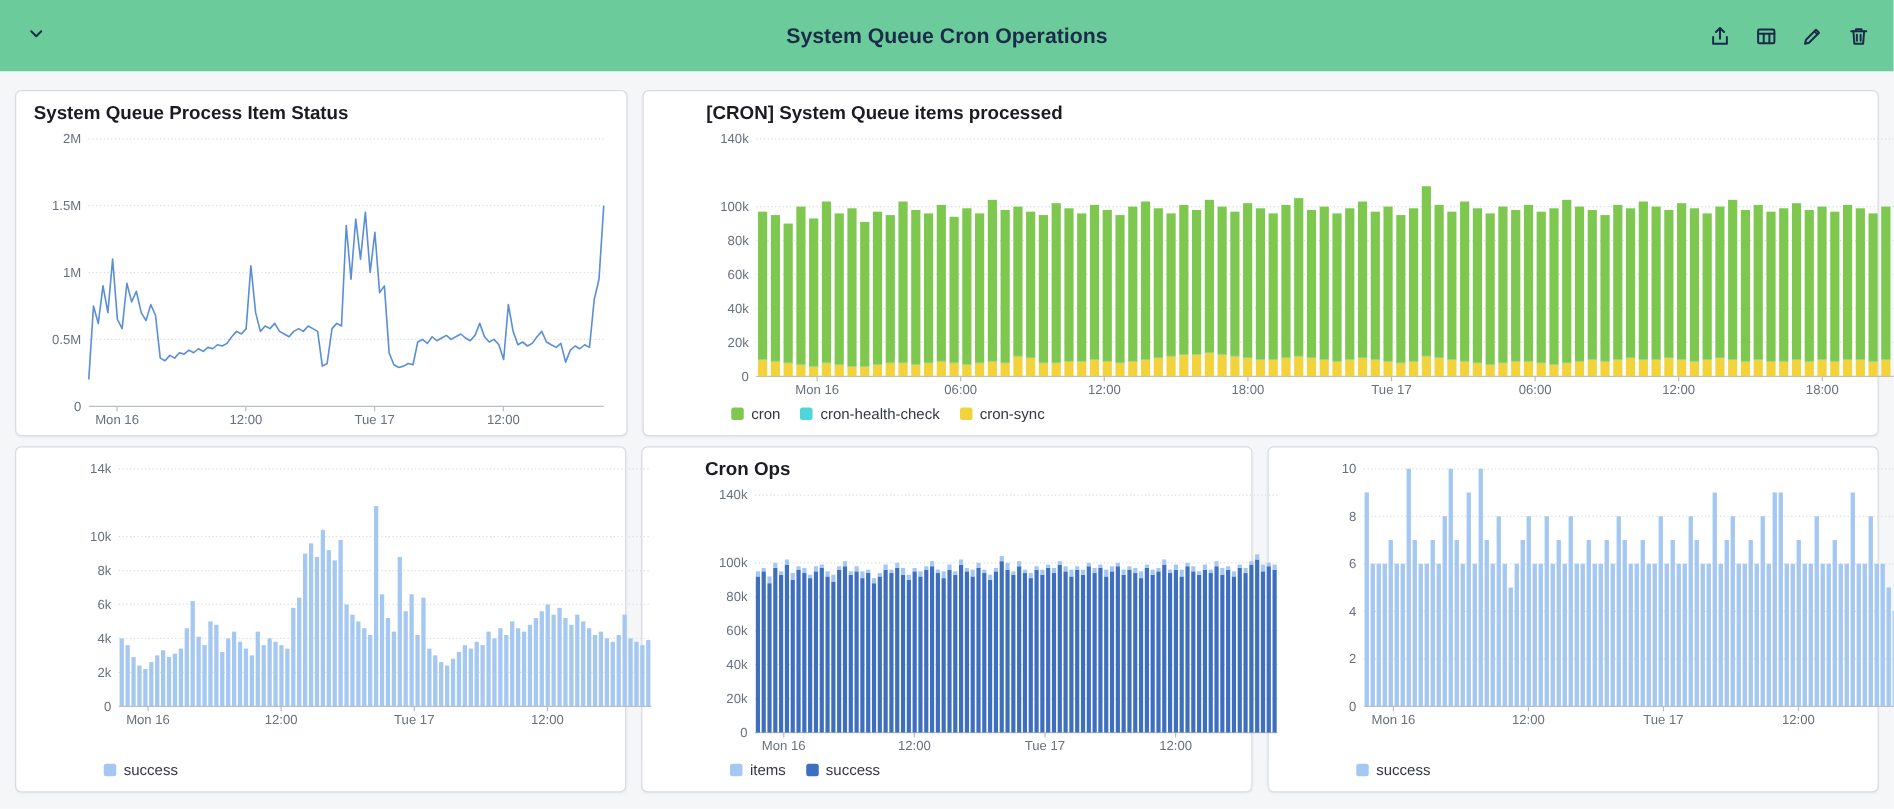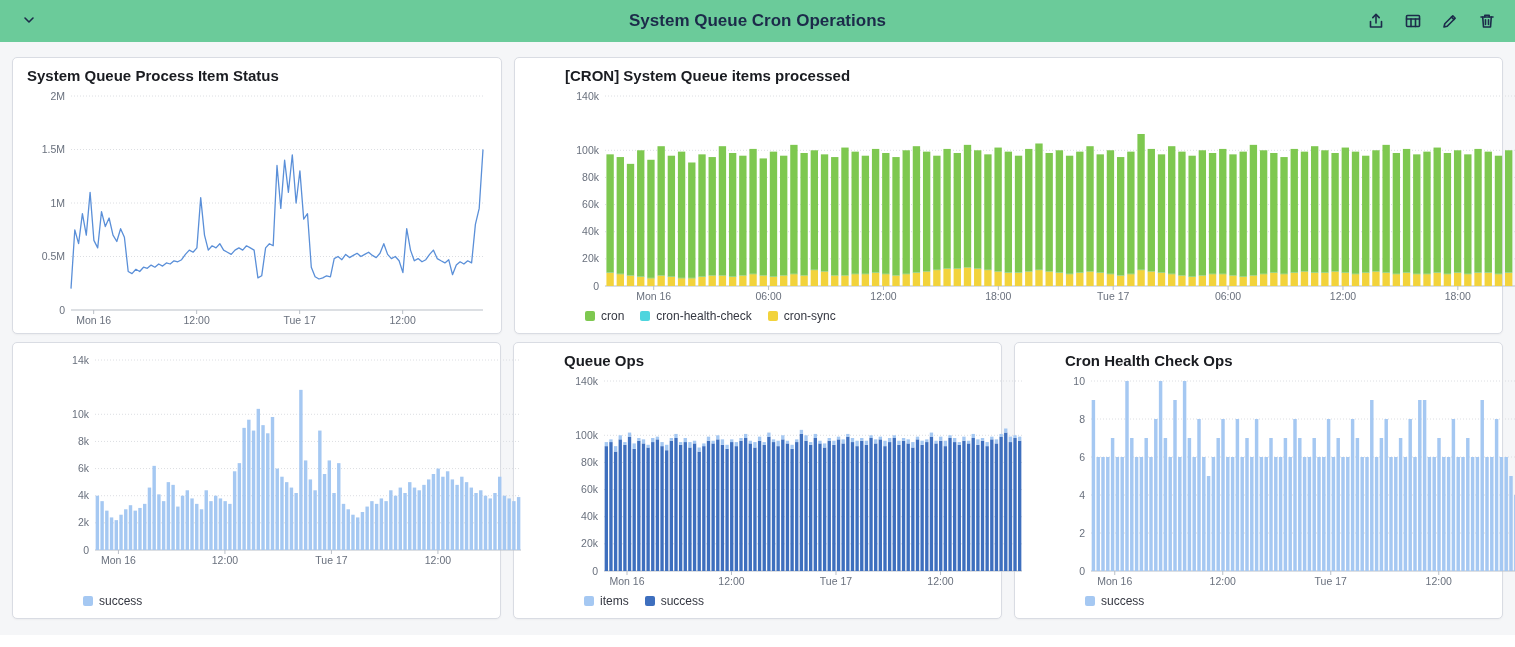--- a/index.html
+++ b/index.html
@@ -1,20 +1,20 @@
 <!DOCTYPE html>
 <html><head>
 <meta charset="utf-8">
 <style>
   * { box-sizing: border-box; margin: 0; padding: 0; }
   html,body { width: 1515px; height: 647px; overflow: hidden; background: #ffffff;
     font-family: "Liberation Sans", sans-serif; }
 
   
-  .header { height: 42px; background: #6bcb9a; display: flex; align-items: center;
+  .header { height: 57px; background: #6bcb9a; display: flex; align-items: center;
     padding: 0 16px; position: relative; }
   .header-title { position: absolute; left: 0; right: 0; text-align: center;
     font-size: 17px; font-weight: 700; color: #1c2b4a; pointer-events: none; }
   .collapse-btn { background: none; border: none; cursor: pointer; padding: 4px; z-index: 1; }
   .header-actions { margin-left: auto; display: flex; gap: 13px; z-index: 1; }
   .icon-btn { background: none; border: none; cursor: pointer; padding: 3px; line-height: 0; }
   .icon-btn svg, .collapse-btn svg { stroke: #1c2b4a; fill: none; stroke-width: 1.6;
     stroke-linecap: round; stroke-linejoin: round; }
 
   
@@ -550,21 +550,21 @@
           </svg>
         </div>
       <div class="legend" id="legend-sync">
           <span class="legend-item">
             <span class="swatch" style="background: rgb(165, 200, 242);"></span>
             <span>success</span>
           </span>
         </div>
     </section>
     <section class="panel w-grow">
-      <h2 class="panel-title">Queue Ops</h2>
+      <h2 class="panel-title">Cron Ops</h2>
       <div class="chart" id="chart-ops">
           <svg width="466" height="216">
             <text x="36" y="201.5" text-anchor="end" class="tick">0</text>
             <line x1="42" x2="460" y1="170.85714285714286" y2="170.85714285714286" stroke="#dcdee2" stroke-width="1" stroke-dasharray="1,2"></line>
             <text x="36" y="174.35714285714286" text-anchor="end" class="tick">20k</text>
             <line x1="42" x2="460" y1="143.71428571428572" y2="143.71428571428572" stroke="#dcdee2" stroke-width="1" stroke-dasharray="1,2"></line>
             <text x="36" y="147.21428571428572" text-anchor="end" class="tick">40k</text>
             <line x1="42" x2="460" y1="116.57142857142857" y2="116.57142857142857" stroke="#dcdee2" stroke-width="1" stroke-dasharray="1,2"></line>
             <text x="36" y="120.07142857142857" text-anchor="end" class="tick">60k</text>
             <line x1="42" x2="460" y1="89.42857142857143" y2="89.42857142857143" stroke="#dcdee2" stroke-width="1" stroke-dasharray="1,2"></line>
@@ -769,21 +769,20 @@
             <span class="swatch" style="background: rgb(165, 200, 242);"></span>
             <span>items</span>
           </span>
           <span class="legend-item">
             <span class="swatch" style="background: rgb(62, 111, 190);"></span>
             <span>success</span>
           </span>
         </div>
     </section>
     <section class="panel w-grow">
-      <h2 class="panel-title">Cron Health Check Ops</h2>
       <div class="chart" id="chart-health">
           <svg width="466" height="216">
             <text x="22" y="201.5" text-anchor="end" class="tick">0</text>
             <line x1="28" x2="460" y1="160" y2="160" stroke="#dcdee2" stroke-width="1" stroke-dasharray="1,2"></line>
             <text x="22" y="163.5" text-anchor="end" class="tick">2</text>
             <line x1="28" x2="460" y1="122" y2="122" stroke="#dcdee2" stroke-width="1" stroke-dasharray="1,2"></line>
             <text x="22" y="125.5" text-anchor="end" class="tick">4</text>
             <line x1="28" x2="460" y1="84" y2="84" stroke="#dcdee2" stroke-width="1" stroke-dasharray="1,2"></line>
             <text x="22" y="87.5" text-anchor="end" class="tick">6</text>
             <line x1="28" x2="460" y1="46" y2="46" stroke="#dcdee2" stroke-width="1" stroke-dasharray="1,2"></line>

